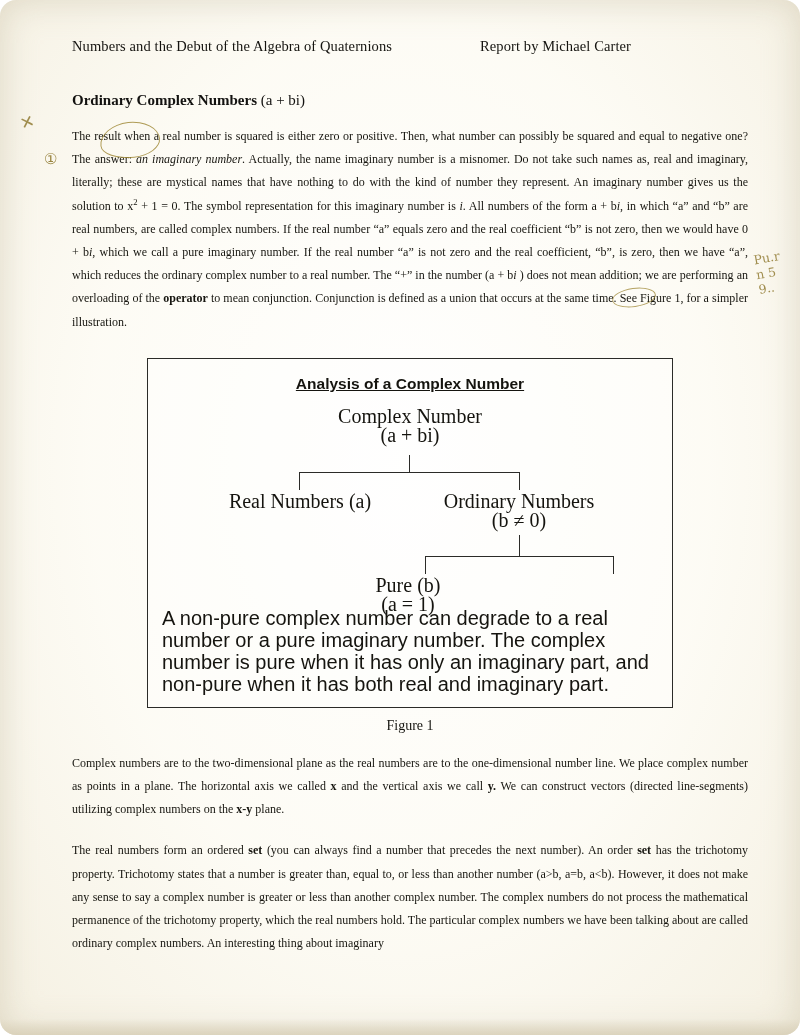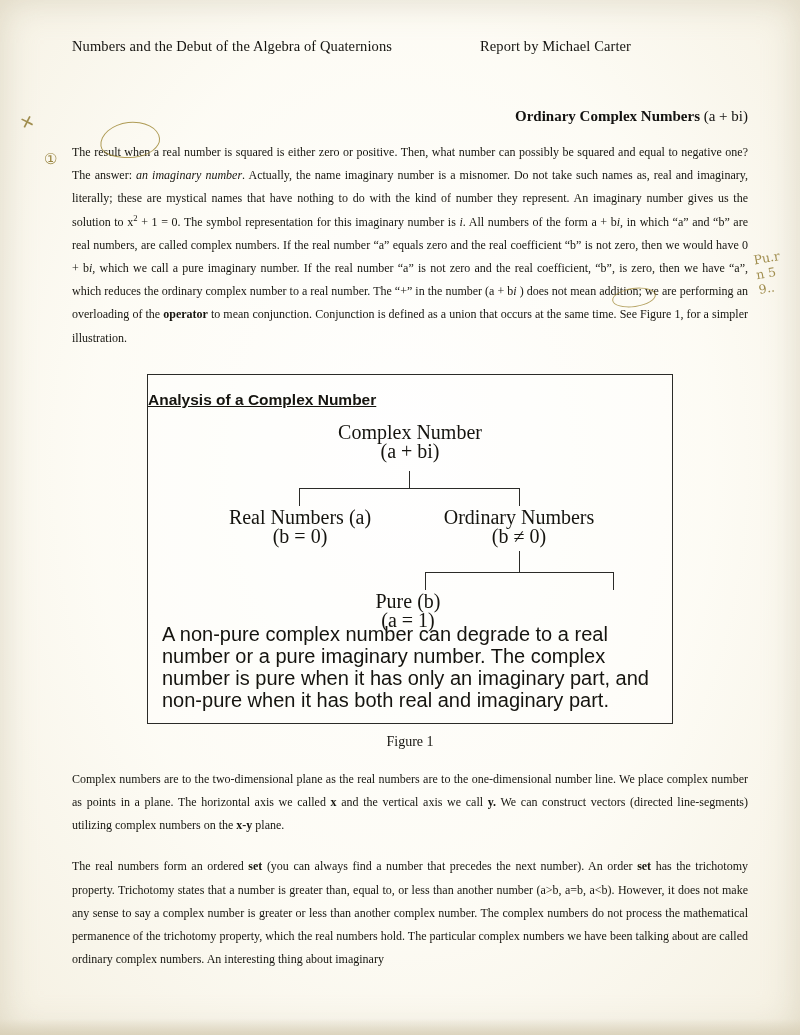--- a/index.html
+++ b/index.html
@@ -9,20 +9,21 @@
   }
   body {
     font-family: "Liberation Serif", serif;
   }
   .page {
     position: relative;
     width: 800px;
     height: 1035px;
     background: #fdfcf7;
     overflow: hidden;
+    border-radius: 16px;
   }
   
   .paper-tint {
     position: absolute;
     inset: 0;
     background:
       radial-gradient(ellipse at 50% 45%, rgba(255,255,255,0.9) 0%, rgba(253,251,243,0.6) 55%, rgba(243,238,222,0.85) 100%);
     pointer-events: none;
   }
   .edge-shade {
@@ -63,22 +64,22 @@
   }
   .running-head .rh-author {
     position: absolute;
     left: 408px;
     top: 0;
     white-space: nowrap;
   }
 
   
   .section-title {
-    margin-top: 48px;
-    text-align: right;
+    margin-top: 32px;
+    text-align: left;
     font-size: 15px;
     color: #131210;
   }
   .section-title b {
     font-weight: bold;
   }
 
   
   p.body {
     margin: 0;
@@ -107,21 +108,21 @@
     width: 524px;
     height: 348px;
     border: 1.4px solid #2b2b28;
     background: rgba(255,255,255,0.35);
   }
   .fig-title {
     position: absolute;
     top: 16px;
     left: 0;
     right: 0;
-    text-align: left;
+    text-align: center;
     font-family: "Liberation Sans", sans-serif;
     font-size: 15.5px;
     font-weight: bold;
     color: #15140f;
     text-decoration: underline;
   }
   .node {
     position: absolute;
     text-align: center;
     font-size: 20px;
@@ -236,21 +237,20 @@
           <span class="l2">(a + bi)</span>
         </div>
 
         <div class="conn v-line" style="left:261px; top:96px; height:18px;"></div>
         <div class="conn h-line" style="left:151px; top:113px; width:220px;"></div>
         <div class="conn v-line" style="left:151px; top:113px; height:18px;"></div>
         <div class="conn v-line" style="left:371px; top:113px; height:18px;"></div>
 
         <div class="node" style="left:52px; top:133px; width:200px;">
           <span>Real Numbers (a)</span>
-          <span class="l2">(b = 0)</span>
         </div>
 
         <div class="node" style="left:271px; top:133px; width:200px;">
           <span>Ordinary Numbers</span>
           <span class="l2">(b ≠ 0)</span>
         </div>
 
         <div class="conn v-line" style="left:371px; top:176px; height:22px;"></div>
         <div class="conn h-line" style="left:277px; top:197px; width:189px;"></div>
         <div class="conn v-line" style="left:277px; top:197px; height:18px;"></div>

